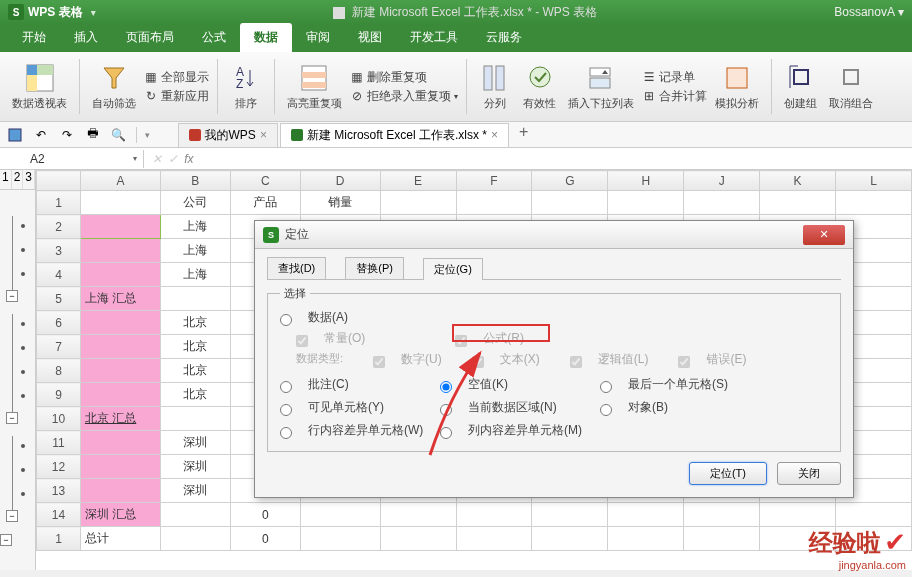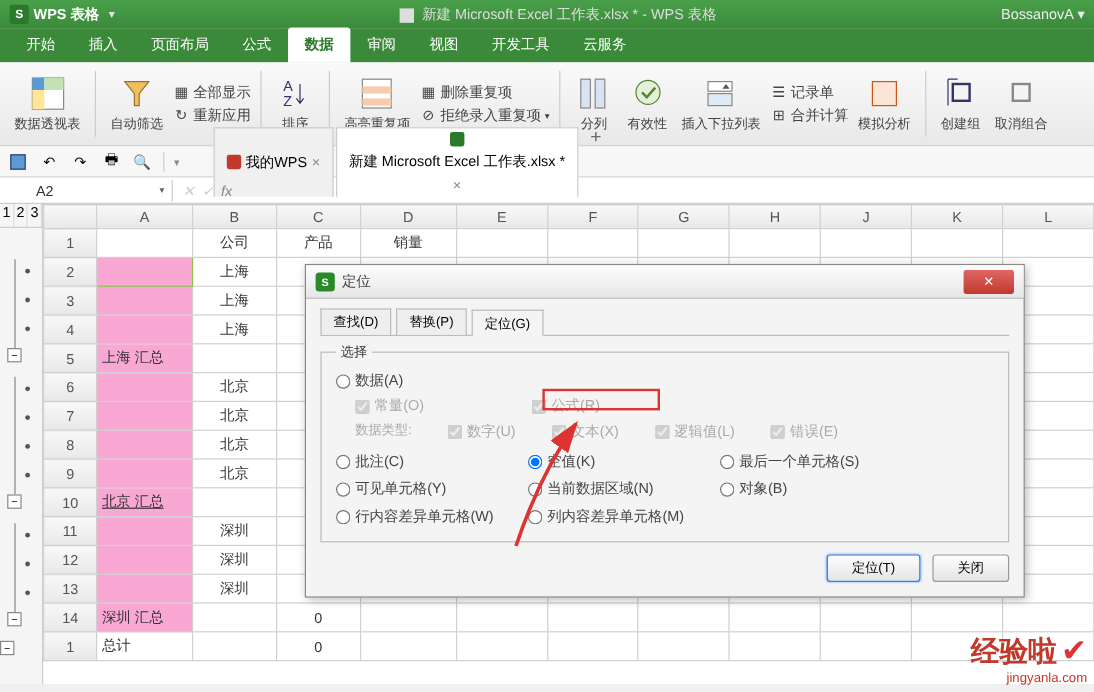--- a/index.html
+++ b/index.html
@@ -30,21 +30,21 @@
   .rib-sm-icon { width:14px; height:14px; display:inline-flex; align-items:center; justify-content:center; }
   
   svg { display:block; }
   
   
   .qat { height: 26px; background: #f7f7f7; border-bottom: 1px solid #ccc; display: flex; align-items: center; padding: 0 6px; gap: 8px; }
   .qat-icon { width: 18px; height: 18px; display: inline-flex; align-items:center; justify-content:center; cursor:pointer; }
   .qat-sep { width:1px; height:16px; background:#ccc; }
   .doc-tabs { display:flex; margin-left:20px; }
   .doc-tab { padding: 3px 10px; border:1px solid #ccc; border-bottom:none; margin-right:2px; background:#f0f0f0; display:flex; align-items:center; gap:4px; font-size:11px; cursor:pointer;}
-  .doc-tab.active { background:#fff;flex-direction:column; }
+  .doc-tab.active { background:#fff; }
   .doc-tab-logo { width:12px;height:12px; background:#2a7a2a; border-radius:2px; display:inline-block; }
   .doc-tab-logo.red { background:#c0392b; }
   .doc-close { color:#888; cursor:pointer; }
   .doc-add { padding:0 8px; color:#666; cursor:pointer; font-size:16px; }
   
   
   .formula-row { height: 22px; background:#fff; border-bottom:1px solid #ccc; display:flex; align-items:center; }
   .name-box { width: 120px; padding: 2px 6px; border-right:1px solid #ccc; font-size:11px; color:#333; display:flex; justify-content:space-between; align-items:center; margin-left:24px;}
   .name-box-arrow { font-size:8px; color:#666; }
   .fx-icons { display:flex; gap:6px; padding:0 8px; color:#888; font-style:italic; align-items:center; }
@@ -72,26 +72,26 @@
   .col-w-a{width:80px;} .col-w-b{width:70px;} .col-w-c{width:70px;} .col-w-d{width:80px;} .col-w-rest{width:76px;}
   
   
   .dialog { position:absolute; left:254px; top:220px; width:600px; background:#f4f4f4; border:1px solid #888; box-shadow:2px 2px 8px rgba(0,0,0,.3); }
   .dialog-title { height:28px; background:linear-gradient(#fdfdfd,#e6e6e6); border-bottom:1px solid #bbb; display:flex; align-items:center; padding:0 8px; }
   .dialog-logo { width:16px;height:16px; background:#2a8a2a; border-radius:3px; margin-right:6px; display:inline-flex;align-items:center;justify-content:center;color:#fff;font-size:9px;font-weight:bold;}
   .dialog-title-text { flex:1; color:#444; font-size:12px; }
   .dialog-close { width:42px; height:20px; background:linear-gradient(#e06666,#c0392b); border-radius:2px; color:#fff; display:flex;align-items:center;justify-content:center; cursor:pointer; font-size:11px;}
   .dialog-body { padding:8px 12px 12px 12px; }
   .dlg-tabs { display:flex; border-bottom:1px solid #bbb; margin-bottom:6px; }
-  .dlg-tab { padding:3px 10px; border:1px solid #bbb; border-bottom:none; background:#eee; margin-right:4px; cursor:pointer; font-size:11px;}
+  .dlg-tab { padding:3px 10px; border:1px solid #bbb; border-bottom:none; background:#eee; margin-right:19px; cursor:pointer; font-size:11px;}
   .dlg-tab.active { background:#f4f4f4; position:relative; top:1px; }
   fieldset.sel-group { border:1px solid #bbb; padding:8px 12px 12px 12px; }
   fieldset.sel-group legend { padding:0 4px; font-size:11px; color:#333;}
   .opt-grid { display:grid; grid-template-columns: 150px 150px 150px; gap:6px 10px; align-items:center; }
-  .opt-row { display:flex; align-items:center; gap:4px; font-size:11px; color:#444; }
+  .opt-row { display:flex; align-items:flex-end; gap:16px; font-size:11px; color:#444; }
   .opt-row.disabled { color:#aaa; }
   .opt-row input[type=radio], .opt-row input[type=checkbox]{ width:12px; height:12px; }
   .indent { margin-left:16px; }
   .sub-label { font-size:11px; color:#aaa; margin-left:16px; }
   .highlight-box { border:2px solid #d33; position:absolute; left:197px; top:75px; width:98px; height:18px; pointer-events:none; }
   .hand-arrow { position:absolute; left:165px; top:96px; pointer-events:none; }
   .dlg-buttons { display:flex; justify-content:flex-end; gap:10px; margin-top:10px; }
   .dlg-btn { padding:3px 20px; border:1px solid #999; background:linear-gradient(#fdfdfd,#e4e4e4); cursor:pointer; font-size:11px; border-radius:3px;}
   .dlg-btn.primary { border:1px solid #3b7bd6; box-shadow:0 0 2px #6aa8ff; }
   

